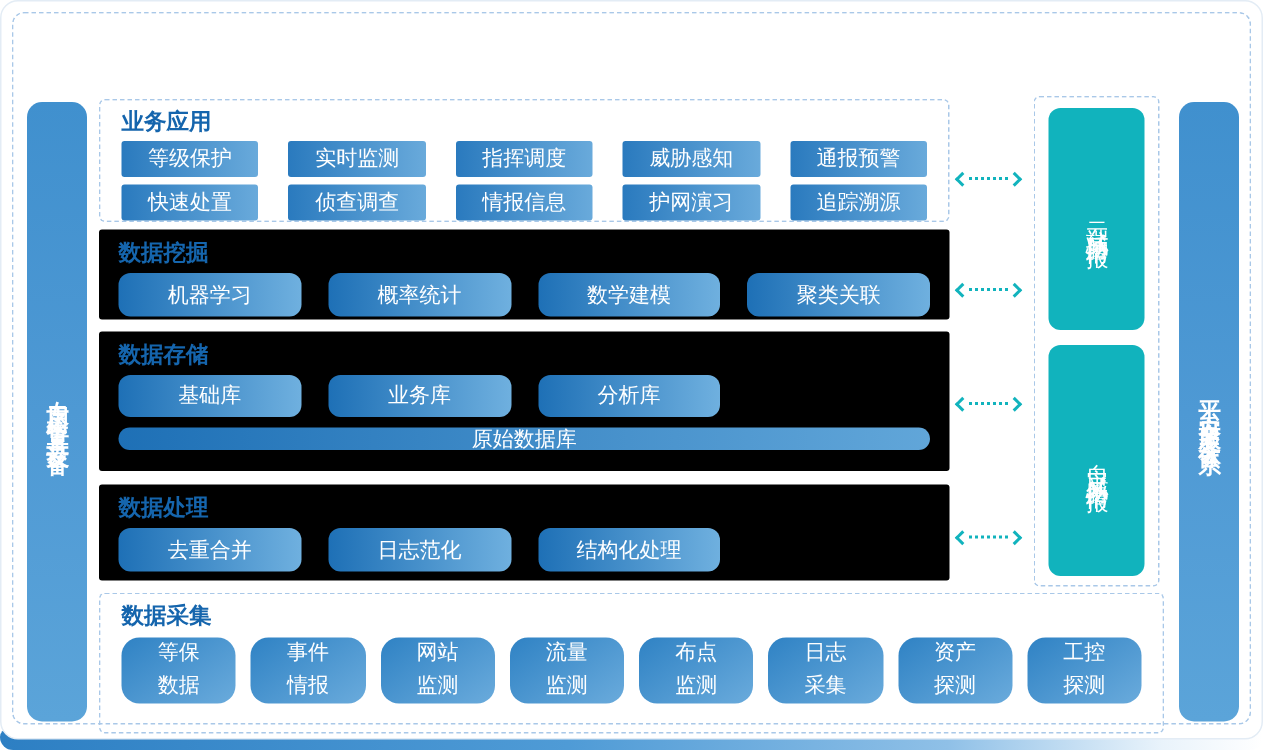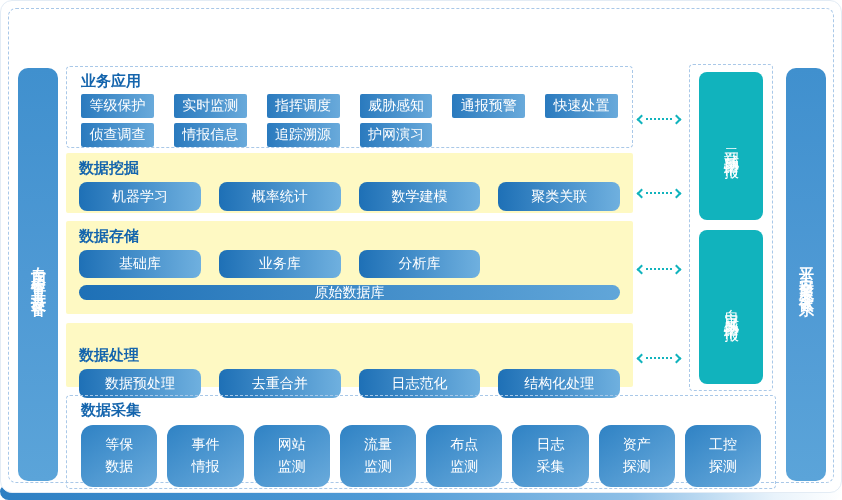--- a/index.html
+++ b/index.html
@@ -64,52 +64,52 @@
   }
   .vbar-left { left: 17px; }
   .vbar-right { left: 785px; }
 
   .section { position: absolute; left: 65px; width: 567px; }
   .section-dashed {
     border: 1px dashed #a9c8e8;
     border-radius: 4px;
   }
   .section-gray {
-    background: #fef9c3;
+    background: #000000;
     border-radius: 2px;
   }
   .section-title {
     color: #1565ad;
     font-size: 15px;
     font-weight: bold;
   }
 
   
   .sec-business { top: 65px; height: 82px; padding: 5px 14px 22px 14px; }
   .business-grid {
     margin-top: 3px;
     display: grid;
-    grid-template-columns: repeat(6, 1fr);
+    grid-template-columns: repeat(5, 1fr);
     column-gap: 20px;
     row-gap: 5px;
   }
   .chip {
     height: 24px;
     border-radius: 2px;
     background: linear-gradient(90deg, #2a7abe 0%, #69aadb 100%);
     color: #ffffff;
     font-size: 14px;
     display: flex; align-items: center; justify-content: center;
     white-space: nowrap;
   }
 
   
   .sec-mining { top: 152px; height: 60px; padding: 6px 13px; }
   .sec-storage { top: 220px; height: 93px; padding: 6px 13px; }
-  .sec-processing { top: 322px; height: 64px; padding: 23px 13px; }
+  .sec-processing { top: 322px; height: 64px; padding: 6px 13px; }
   .row4 {
     margin-top: 4px;
     display: grid;
     grid-template-columns: repeat(4, 1fr);
     column-gap: 18px;
   }
   .pill {
     height: 29px;
     border-radius: 8px;
     background: linear-gradient(90deg, #1e70b6 0%, #6fb0df 100%);
@@ -136,21 +136,21 @@
     height: 94px;
     padding: 5px 14px;
   }
   .collection-grid {
     margin-top: 5px;
     display: grid;
     grid-template-columns: repeat(8, 1fr);
     column-gap: 10px;
   }
   .tile {
-    height: 62px;
+    height: 44px;
     border-radius: 12px;
     background: linear-gradient(145deg, #2f82c4 0%, #6aabdc 100%);
     color: #ffffff;
     font-size: 14px;
     line-height: 1.55;
     display: flex; flex-direction: column;
     align-items: center; justify-content: center;
   }
 
   
@@ -224,22 +224,22 @@
       <div class="section-title">业务应用</div>
       <div class="business-grid">
         <div class="chip">等级保护</div>
         <div class="chip">实时监测</div>
         <div class="chip">指挥调度</div>
         <div class="chip">威胁感知</div>
         <div class="chip">通报预警</div>
         <div class="chip">快速处置</div>
         <div class="chip">侦查调查</div>
         <div class="chip">情报信息</div>
+        <div class="chip">护网演习</div>
         <div class="chip">追踪溯源</div>
-        <div class="chip">护网演习</div>
       </div>
     </div>
 
     <div class="section section-gray sec-mining">
       <div class="section-title">数据挖掘</div>
       <div class="row4">
         <div class="pill">机器学习</div>
         <div class="pill">概率统计</div>
         <div class="pill">数学建模</div>
         <div class="pill">聚类关联</div>
@@ -252,21 +252,20 @@
         <div class="pill pill-sm">基础库</div>
         <div class="pill pill-sm">业务库</div>
         <div class="pill pill-sm">分析库</div>
       </div>
       <div class="wide-bar">原始数据库</div>
     </div>
 
     <div class="section section-gray sec-processing">
       <div class="section-title">数据处理</div>
       <div class="row4">
-        <div class="pill">数据预处理</div>
         <div class="pill">去重合并</div>
         <div class="pill">日志范化</div>
         <div class="pill">结构化处理</div>
       </div>
     </div>
 
     <div class="section section-dashed sec-collection">
       <div class="section-title">数据采集</div>
       <div class="collection-grid">
         <div class="tile">

